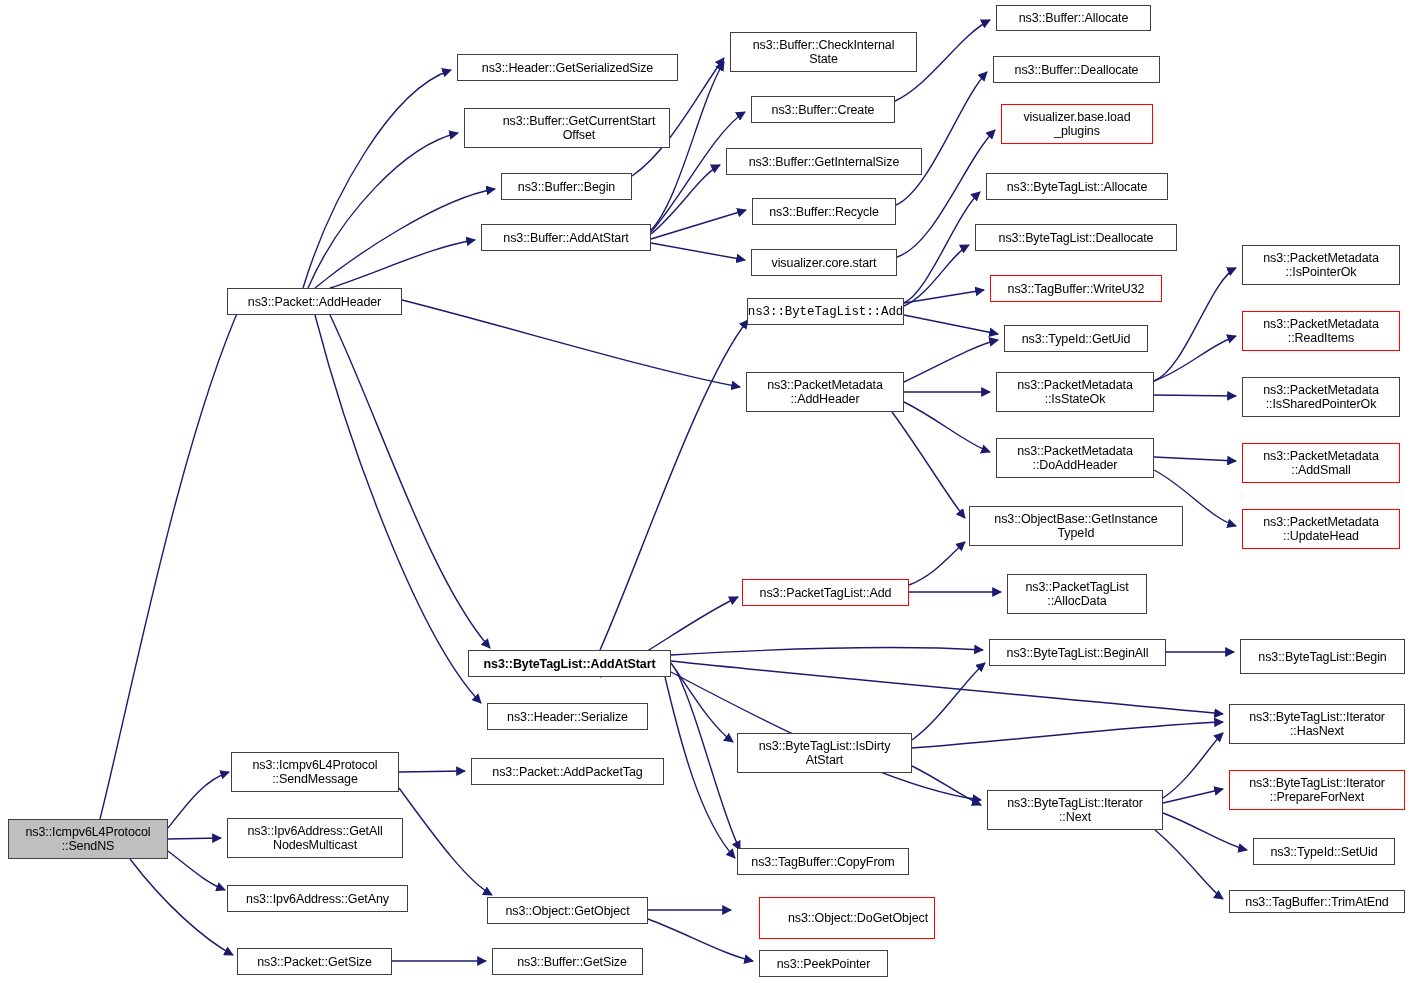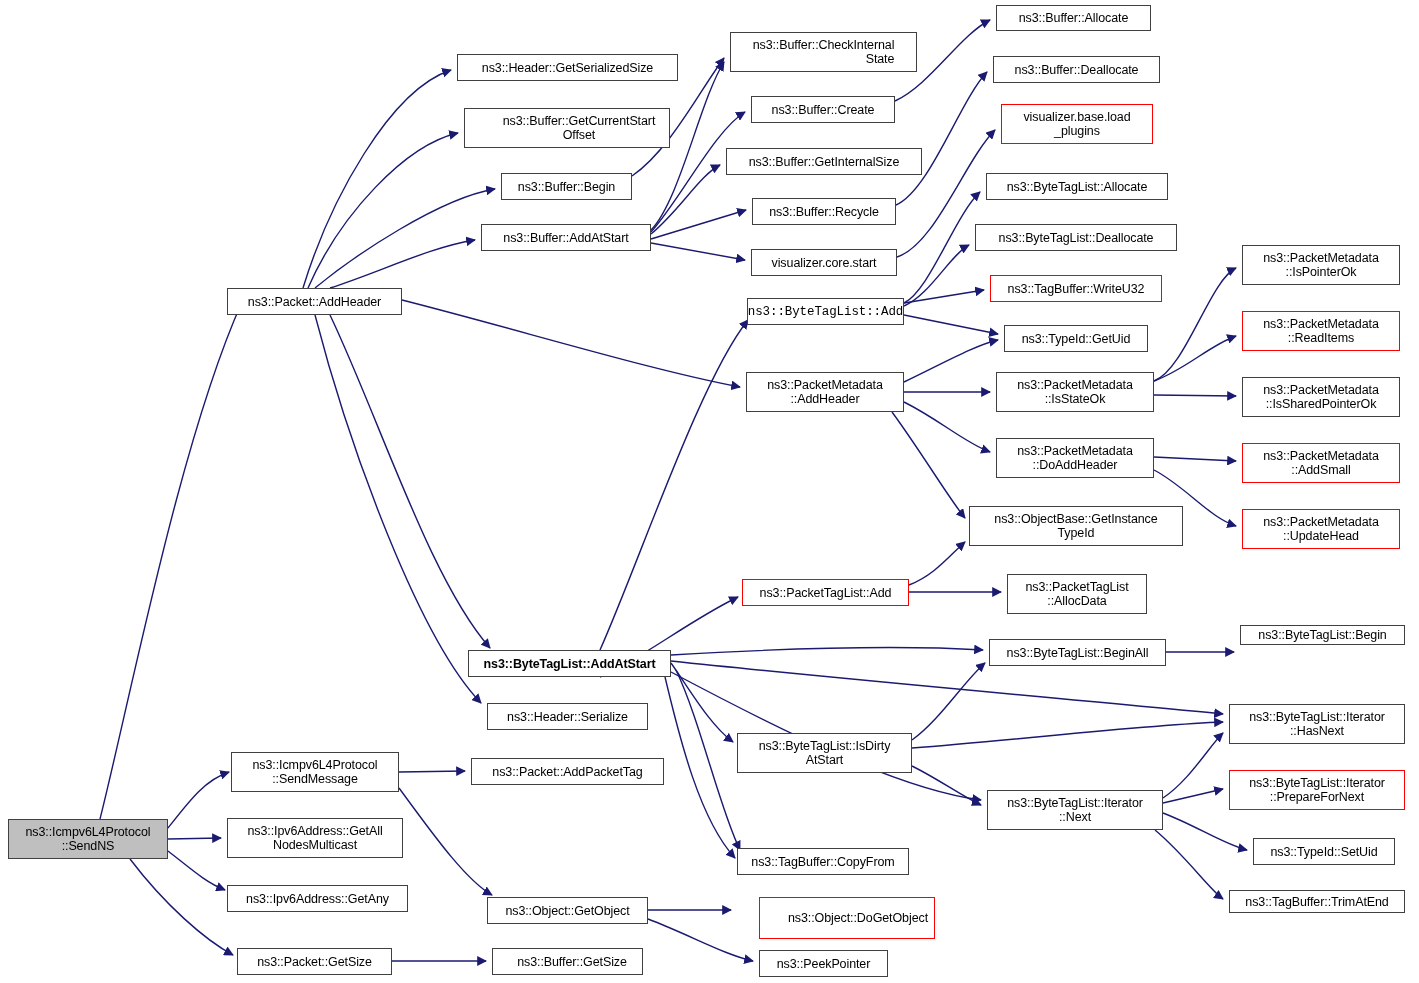--- a/index.html
+++ b/index.html
@@ -130,21 +130,21 @@
       <div class="node" style="left: 227px; top: 818px; width: 176px; height: 40px;"><span>ns3::Ipv6Address::GetAll
 NodesMulticast</span></div>
       <div class="node" style="left: 227px; top: 885px; width: 181px; height: 27px;"><span>ns3::Ipv6Address::GetAny</span></div>
       <div class="node" style="left: 237px; top: 948px; width: 155px; height: 27px;"><span>ns3::Packet::GetSize</span></div>
       <div class="node" style="left: 227px; top: 288px; width: 175px; height: 27px;"><span>ns3::Packet::AddHeader</span></div>
       <div class="node" style="left: 457px; top: 54px; width: 221px; height: 27px;"><span>ns3::Header::GetSerializedSize</span></div>
       <div class="node" style="left: 464px; top: 108px; width: 206px; height: 40px; padding-left: 24px;"><span>ns3::Buffer::GetCurrentStart
 Offset</span></div>
       <div class="node" style="left: 501px; top: 173px; width: 131px; height: 27px;"><span>ns3::Buffer::Begin</span></div>
       <div class="node" style="left: 481px; top: 224px; width: 170px; height: 27px;"><span>ns3::Buffer::AddAtStart</span></div>
-      <div class="node" style="left: 730px; top: 32px; width: 187px; height: 40px; text-align: right;"><span>ns3::Buffer::CheckInternal
+      <div class="node" style="left: 730px; top: 32px; width: 187px; height: 40px;"><span>ns3::Buffer::CheckInternal
 State</span></div>
       <div class="node" style="left: 751px; top: 96px; width: 144px; height: 27px;"><span>ns3::Buffer::Create</span></div>
       <div class="node" style="left: 726px; top: 148px; width: 196px; height: 27px;"><span>ns3::Buffer::GetInternalSize</span></div>
       <div class="node" style="left: 752px; top: 198px; width: 144px; height: 27px;"><span>ns3::Buffer::Recycle</span></div>
       <div class="node" style="left: 751px; top: 249px; width: 146px; height: 27px;"><span>visualizer.core.start</span></div>
       <div class="node" style="left: 996px; top: 5px; width: 155px; height: 26px;"><span>ns3::Buffer::Allocate</span></div>
       <div class="node" style="left: 993px; top: 56px; width: 167px; height: 27px;"><span>ns3::Buffer::Deallocate</span></div>
       <div class="node red" style="left: 1001px; top: 104px; width: 152px; height: 40px;"><span>visualizer.base.load
 _plugins</span></div>
       <div class="node" style="left: 986px; top: 173px; width: 182px; height: 27px;"><span>ns3::ByteTagList::Allocate</span></div>
@@ -173,21 +173,21 @@
       <div class="node red" style="left: 742px; top: 579px; width: 167px; height: 27px;"><span>ns3::PacketTagList::Add</span></div>
       <div class="node" style="left: 1007px; top: 574px; width: 140px; height: 40px;"><span>ns3::PacketTagList
 ::AllocData</span></div>
       <div class="node" style="left: 468px; top: 650px; width: 203px; height: 27px; font-weight: bold;"><span>ns3::ByteTagList::AddAtStart</span></div>
       <div class="node" style="left: 487px; top: 703px; width: 161px; height: 27px;"><span>ns3::Header::Serialize</span></div>
       <div class="node" style="left: 471px; top: 758px; width: 193px; height: 27px;"><span>ns3::Packet::AddPacketTag</span></div>
       <div class="node" style="left: 737px; top: 733px; width: 175px; height: 40px;"><span>ns3::ByteTagList::IsDirty
 AtStart</span></div>
       <div class="node" style="left: 737px; top: 848px; width: 172px; height: 27px;"><span>ns3::TagBuffer::CopyFrom</span></div>
       <div class="node" style="left: 989px; top: 639px; width: 177px; height: 27px;"><span>ns3::ByteTagList::BeginAll</span></div>
-      <div class="node" style="left: 1240px; top: 625px; width: 165px; height: 20px;"><span>ns3::ByteTagList::Begin</span></div>
+      <div class="node" style="left: 1240px; top: 639px; width: 165px; height: 35px;"><span>ns3::ByteTagList::Begin</span></div>
       <div class="node" style="left: 1229px; top: 704px; width: 176px; height: 40px;"><span>ns3::ByteTagList::Iterator
 ::HasNext</span></div>
       <div class="node" style="left: 987px; top: 790px; width: 176px; height: 40px;"><span>ns3::ByteTagList::Iterator
 ::Next</span></div>
       <div class="node red" style="left: 1229px; top: 770px; width: 176px; height: 40px;"><span>ns3::ByteTagList::Iterator
 ::PrepareForNext</span></div>
       <div class="node" style="left: 1253px; top: 838px; width: 142px; height: 27px;"><span>ns3::TypeId::SetUid</span></div>
       <div class="node" style="left: 1229px; top: 890px; width: 176px; height: 23px;"><span>ns3::TagBuffer::TrimAtEnd</span></div>
       <div class="node" style="left: 487px; top: 897px; width: 161px; height: 27px;"><span>ns3::Object::GetObject</span></div>
       <div class="node red" style="left: 759px; top: 897px; width: 176px; height: 42px; padding-left: 22px;"><span>ns3::Object::DoGetObject</span></div>

